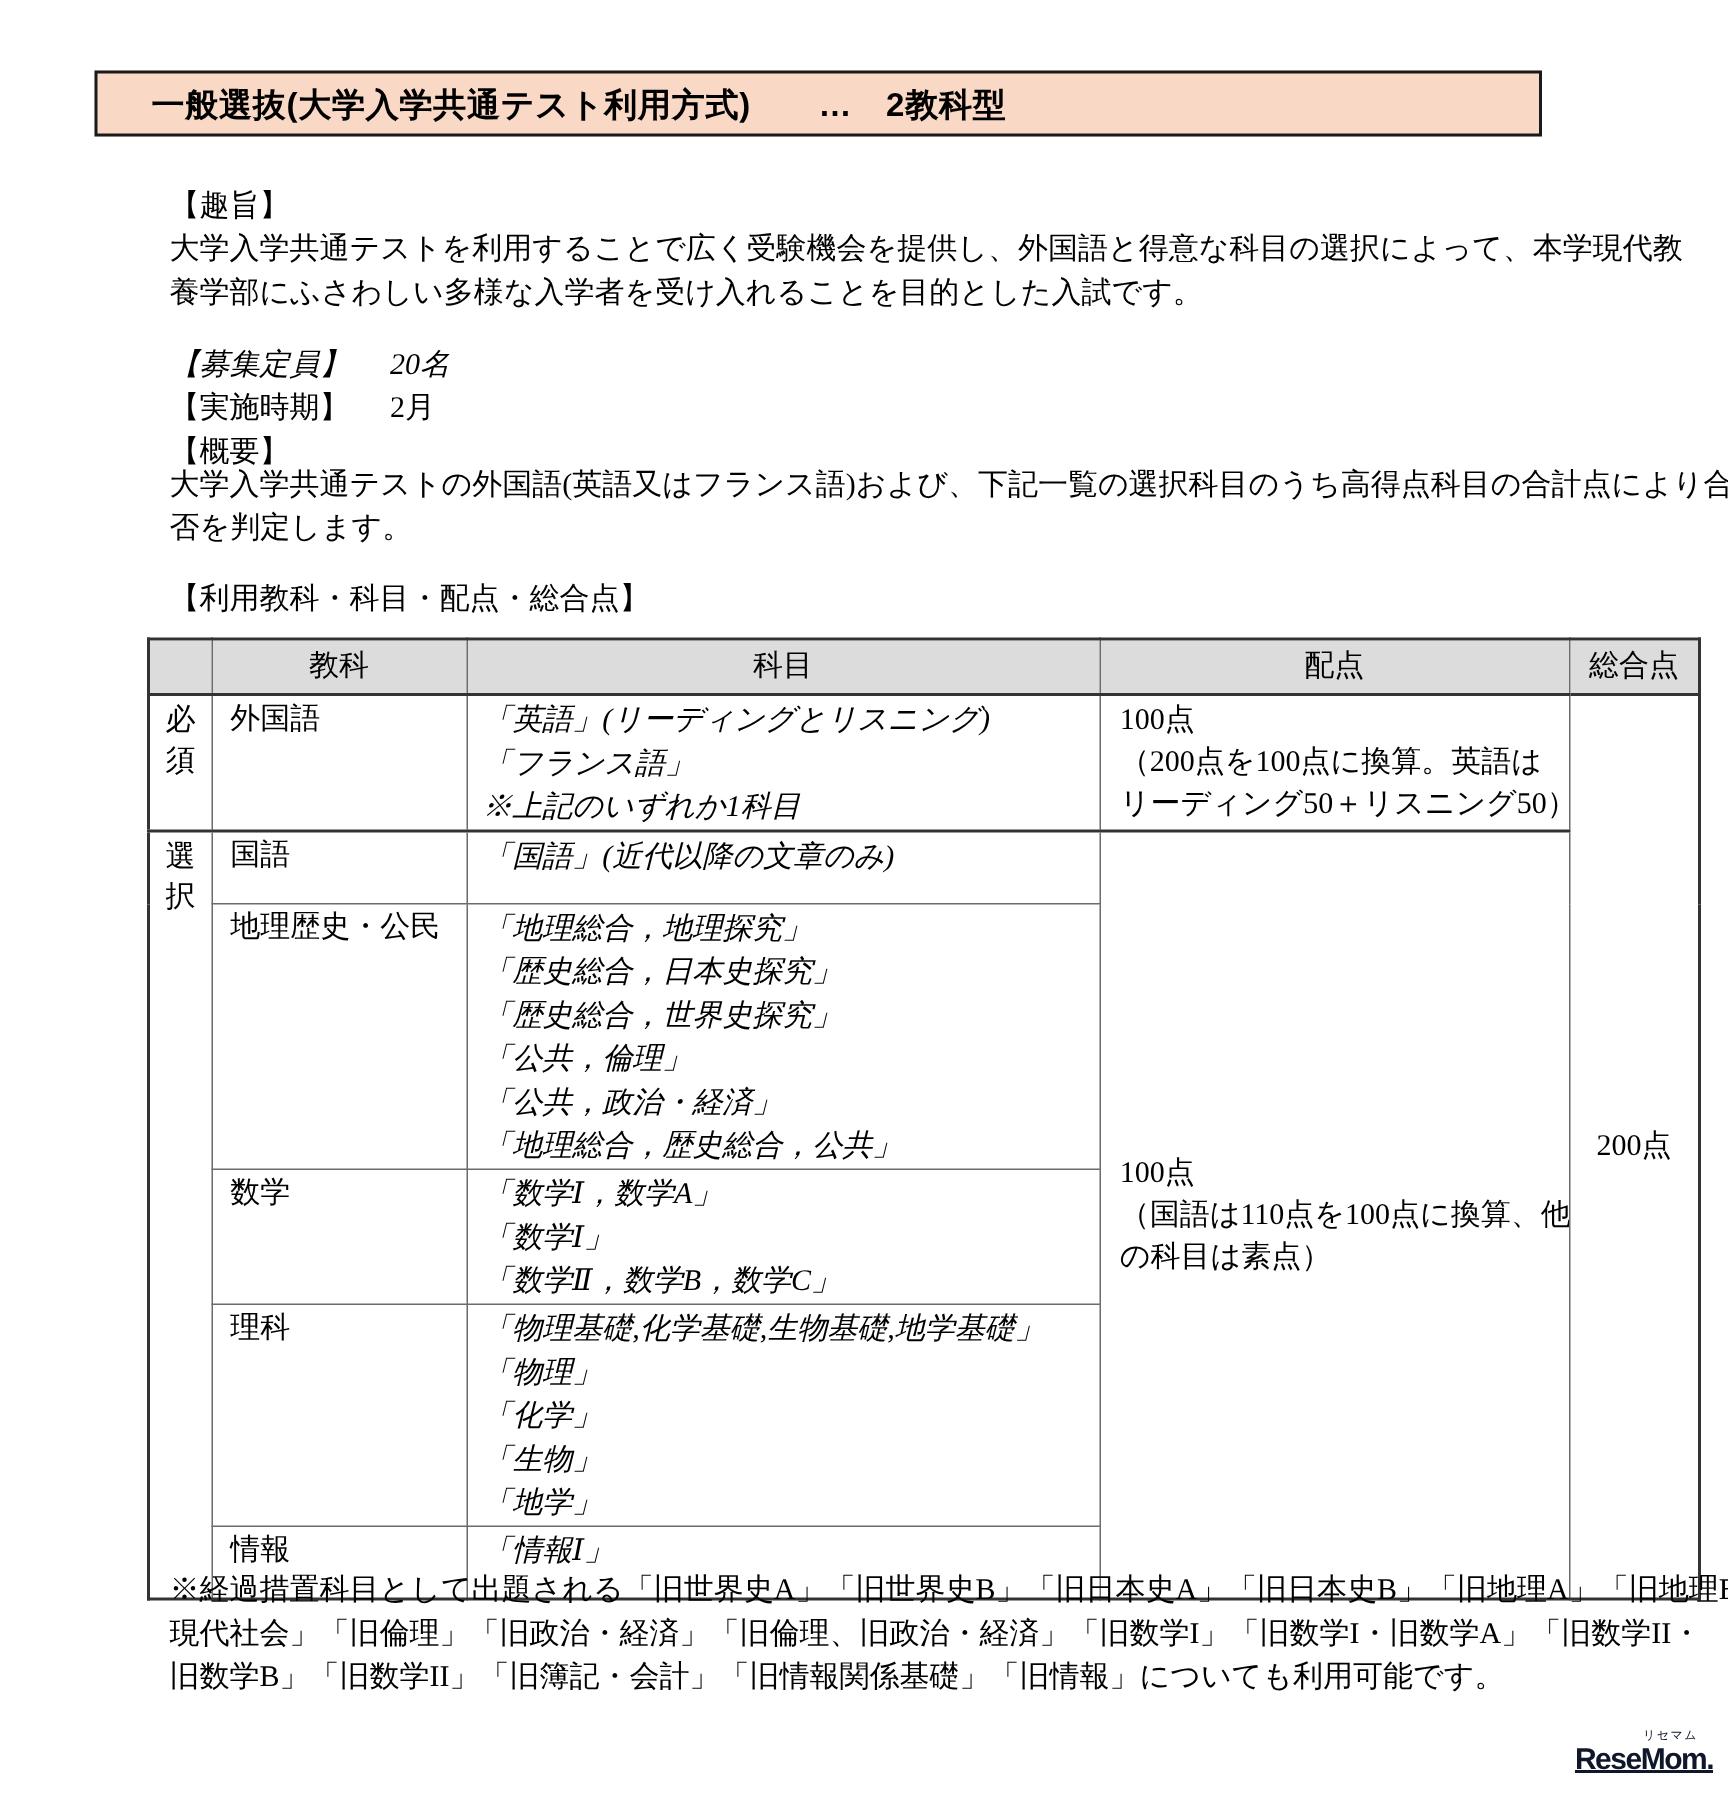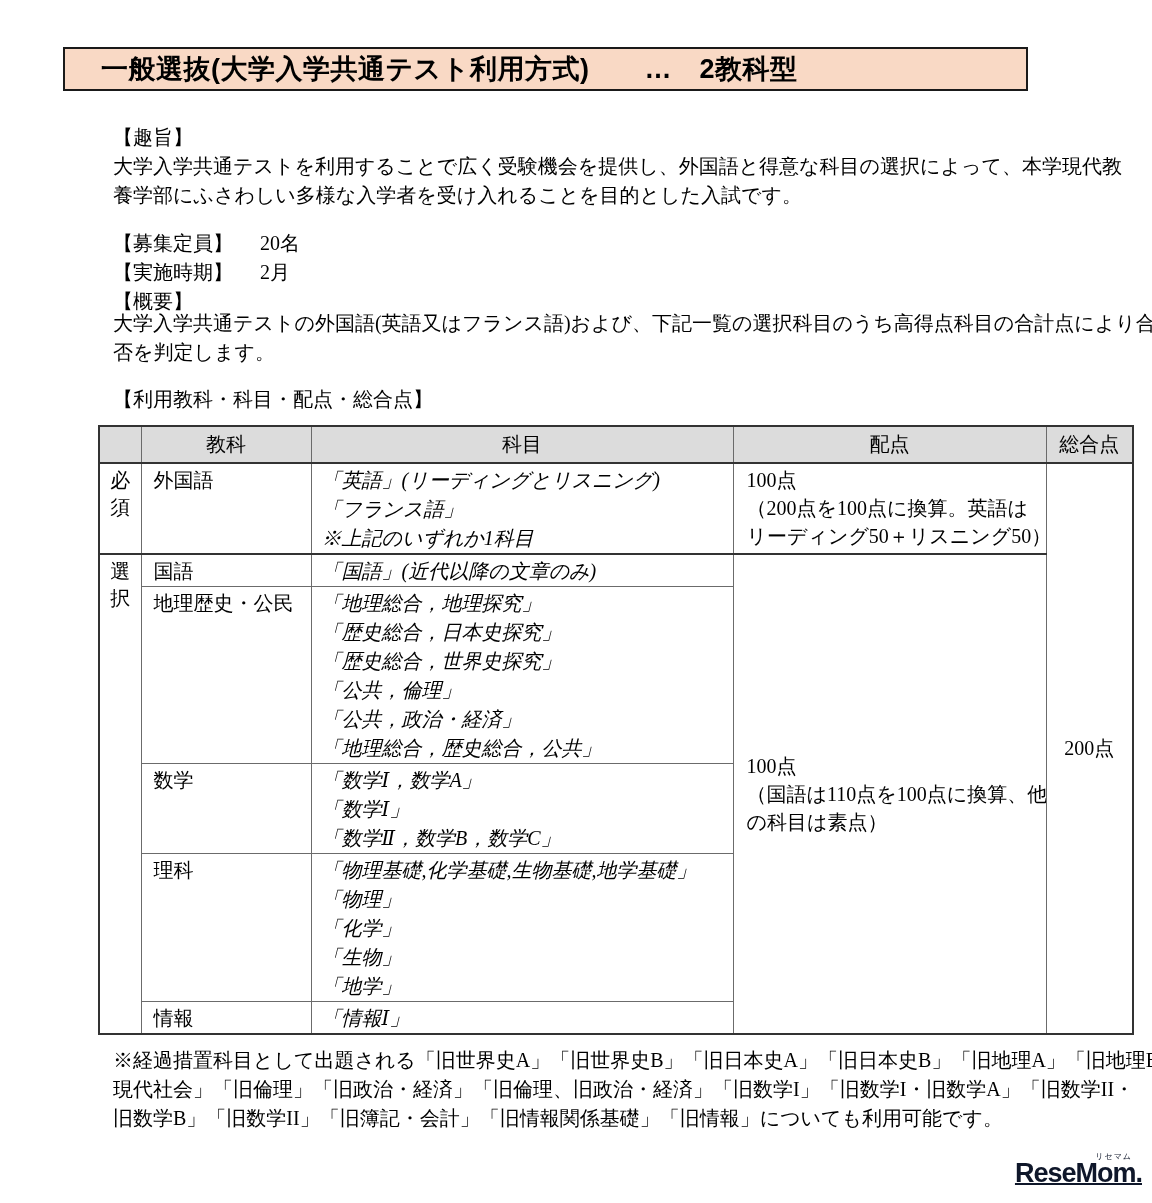--- a/index.html
+++ b/index.html
@@ -17,30 +17,30 @@
   
   .banner{
     position:absolute;left:63px;top:47px;
     width:961px;height:40px;
     background:#f9d9c5;
     border:2px solid #1a1a1a;
     display:flex;align-items:center;
   }
   .banner-title{
     font-family:"Liberation Sans","DejaVu Sans",sans-serif;
-    font-weight:700;font-size:27px;
+    font-weight:700;font-size:22px;
     padding-left:36px;
     letter-spacing:0.5px;
     white-space:pre;
   }
   
   .abs{position:absolute;left:65px;margin-left:48px;}
   .h-intro{top:123px;}
   .p-intro{top:152px;}
-  .fact-capacity{top:229px;}
+  .fact-capacity{top:229px;font-style:italic;}
   .fact-period{top:258px;text-align:center;}
   .h-overview{top:287px;}
   .p-overview{top:309px;}
   .h-table{top:385px;}
   .fact-label{display:inline-block;}
   .fact-value{display:inline-block;margin-left:22px;}
   
   .subjects{
     position:absolute;left:58px;top:425px;
     border-collapse:collapse;
@@ -68,21 +68,21 @@
   .r-math{height:88px;}
   .r-sci{height:146px;}
   .r-info{height:29px;}
   td.vert{
     text-align:center;vertical-align:top;
     padding-top:3px;line-height:27px;
     white-space:pre;
   }
   td.kyoka{
     vertical-align:top;text-align:left;
-    padding:2px 4px 0 12px;white-space:pre;
+    padding:2px 4px 16px 12px;white-space:pre;font-family:Liberation Mono, monospace;
   }
   td.kamoku{
     vertical-align:top;text-align:left;
     padding:2px 4px 0 10px;white-space:pre;line-height:29px;font-style:italic;
   }
   td.haiten-top{
     vertical-align:top;text-align:left;
     padding:2px 6px 0 13px;white-space:pre;line-height:28px;
   }
   td.haiten-mid{
@@ -96,21 +96,21 @@
   
   .footnote{top:1046px;line-height:29px;}
   
   .logo{
     position:absolute;right:10px;top:1158px;
     color:#0f172a;
     text-decoration:underline;
   }
   .logo-text{
     font-family:"Liberation Sans","DejaVu Sans",sans-serif;
-    font-weight:700;font-size:27px;line-height:30px;
+    font-weight:700;font-size:20px;line-height:30px;
     letter-spacing:-1px;
   }
   .logo-ruby{
     position:absolute;top:-5px;right:10px;
     font-size:8px;line-height:8px;letter-spacing:1px;
     font-family:"Liberation Sans","DejaVu Sans",sans-serif;
   }
 </style>
 </head>
 <body>

